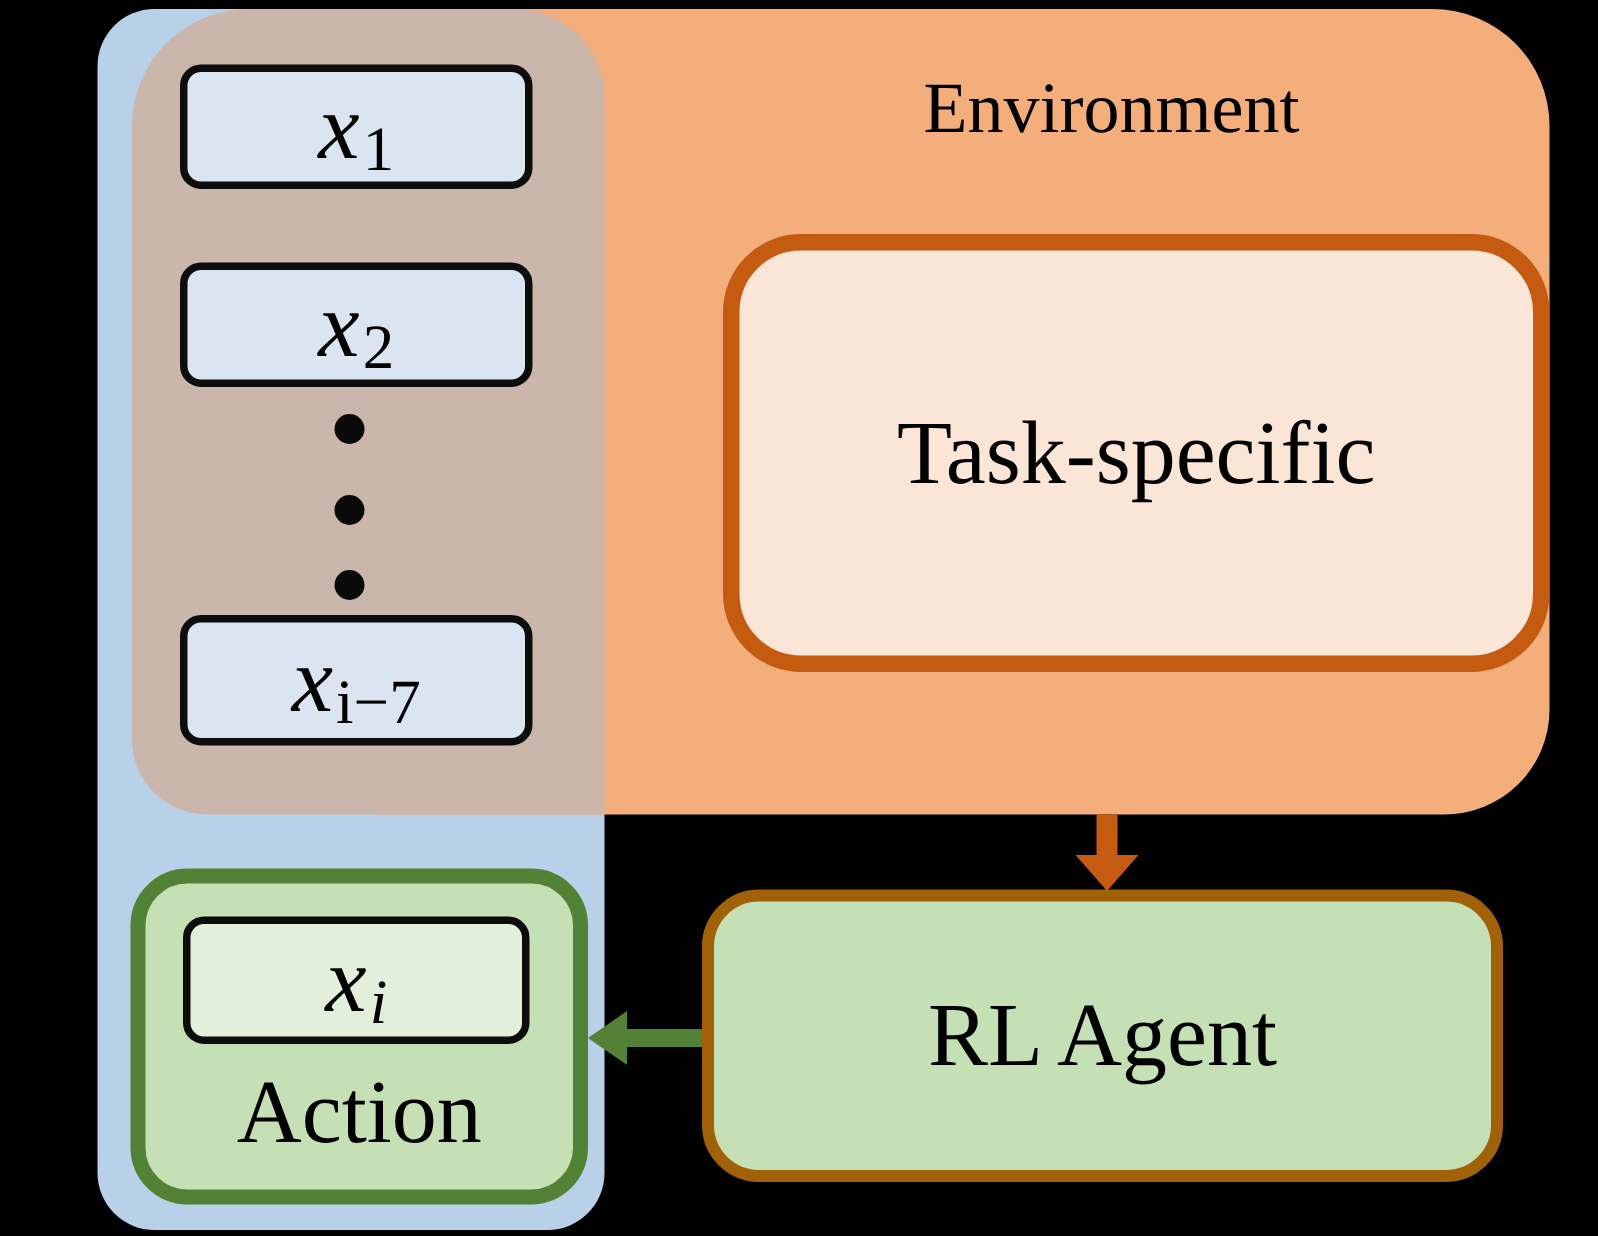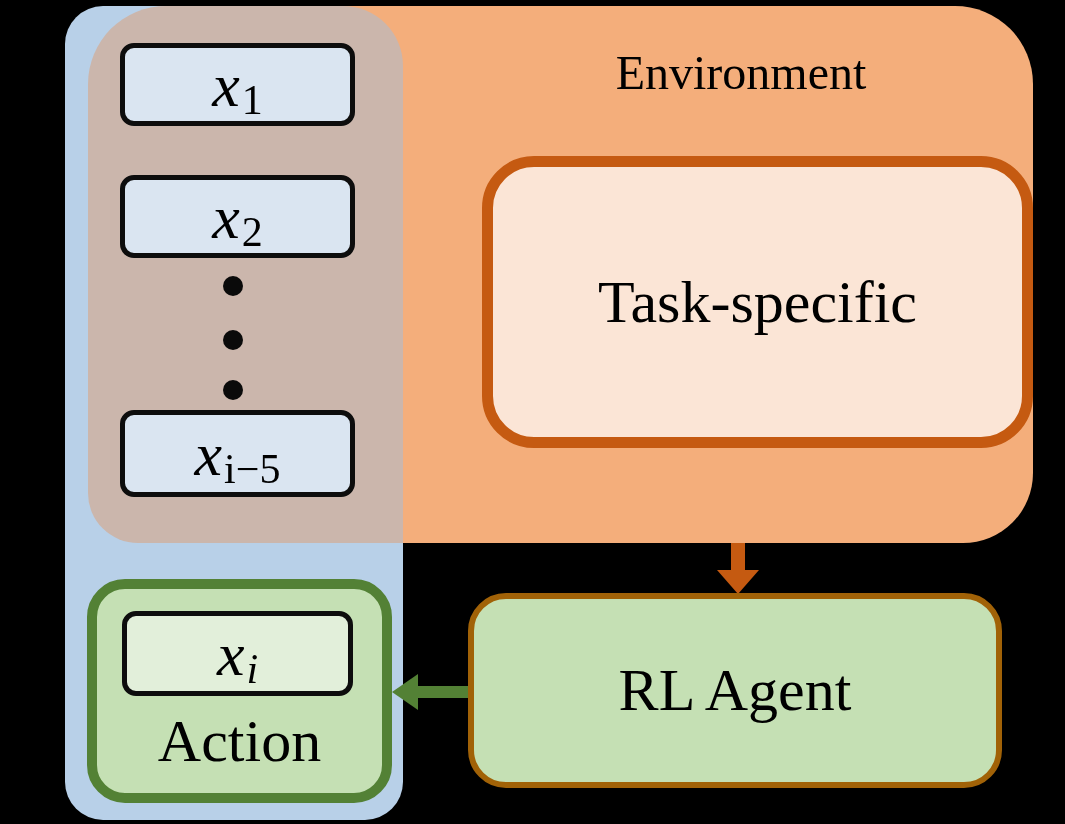--- a/index.html
+++ b/index.html
@@ -39,21 +39,21 @@
   .dot { position:absolute; left:223px; width:20px; height:20px; border-radius:50%; background:#0a0a0a; }
   .dot.d1 { top:276px; } .dot.d2 { top:330px; } .dot.d3 { top:380px; }
 
   
   .action-box { position:absolute; left:87px; top:579px; width:305px; height:224px;
     box-sizing:border-box; background:#c5e0b4; border:10px solid #538135; border-radius:38px; }
   .action-label { position:absolute; left:87px; top:708px; width:305px; height:66px;
     line-height:66px; text-align:center; font-size:60px; }
 
   .rl-box { position:absolute; left:468px; top:593px; width:534px; height:195px;
-    box-sizing:border-box; background:#c5e0b4; border:6px solid #a16207;
+    box-sizing:border-box; background:#c5e0b4; border:8px solid #a16207;
     border-radius:38px; display:flex; align-items:center; justify-content:center;
     font-size:60px; }
 
   
   .oarrow-shaft { position:absolute; left:731px; top:543px; width:14px; height:29px; background:#c55a11; }
   .oarrow-head  { position:absolute; left:717px; top:570px; width:0; height:0;
     border-left:21px solid transparent; border-right:21px solid transparent;
     border-top:24px solid #c55a11; }
   .garrow-shaft { position:absolute; left:417px; top:686px; width:51px; height:12px; background:#538135; }
   .garrow-head  { position:absolute; left:392px; top:674px; width:0; height:0;
@@ -84,21 +84,21 @@
     <span class="mathx">x</span>
       <span class="msub">2</span>
   </div>
 
   <div class="dot d1"></div>
   <div class="dot d2"></div>
   <div class="dot d3"></div>
 
   <div class="xbox b3">
     <span class="mathx">x</span>
-      <span class="msub">i−5</span>
+      <span class="msub">i−7</span>
   </div>
 
   <div class="action-box"></div>
   <div class="action-label">Action</div>
 
   <div class="xbox bi">
     <span class="mathx">x</span>
       <span class="msub it">i</span>
   </div>
 

